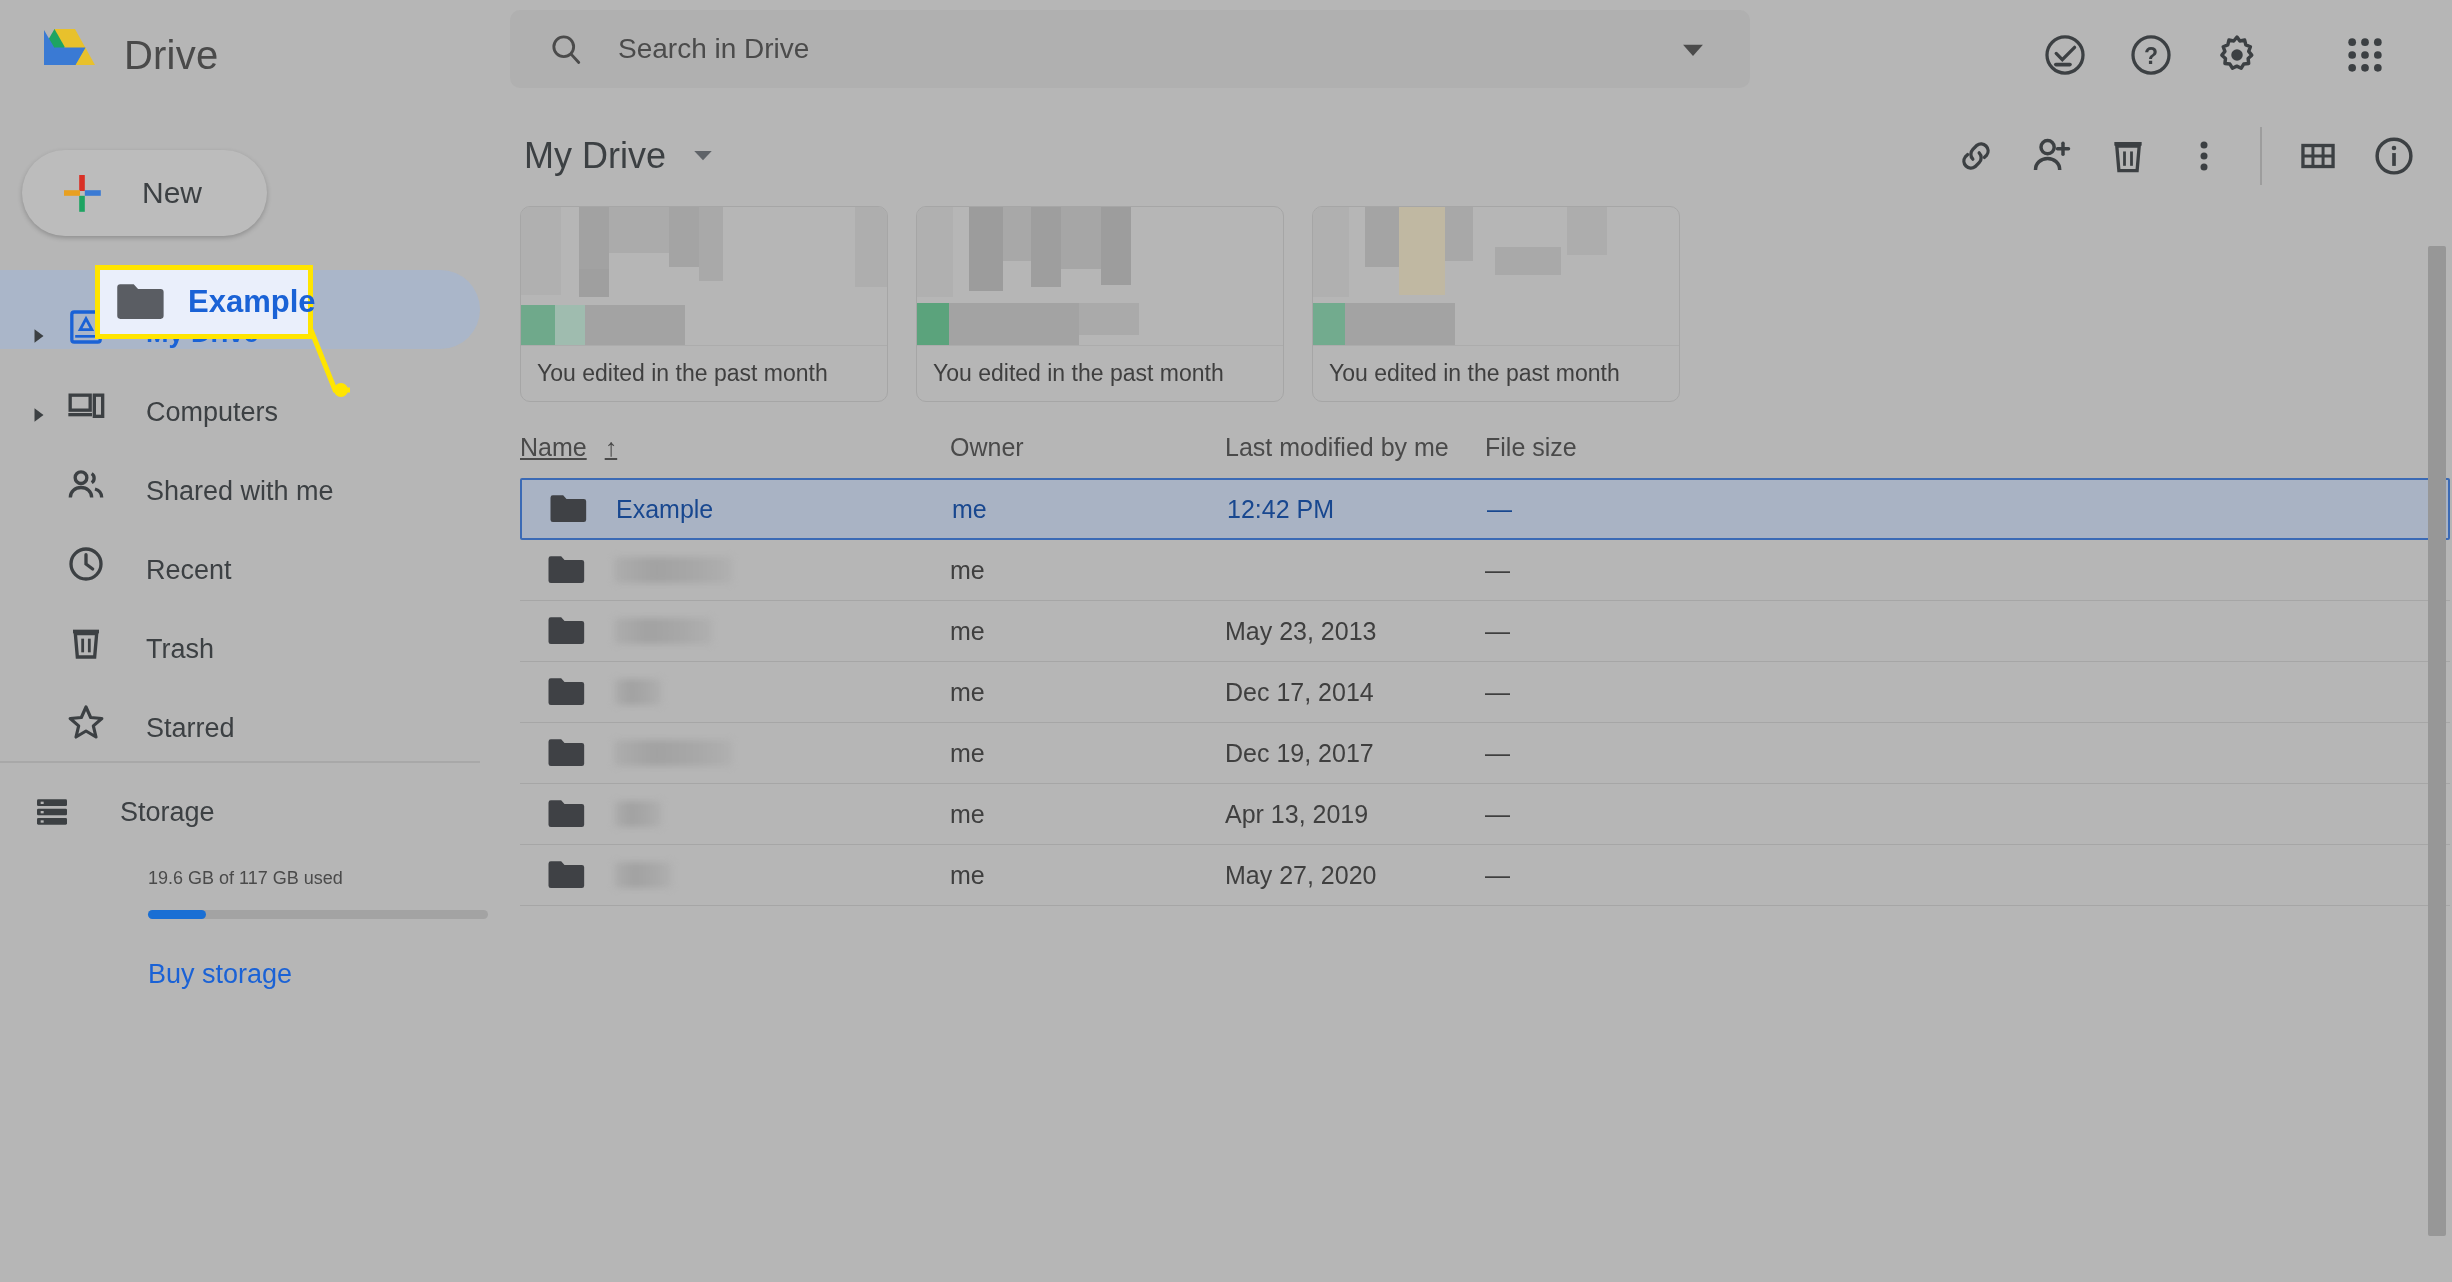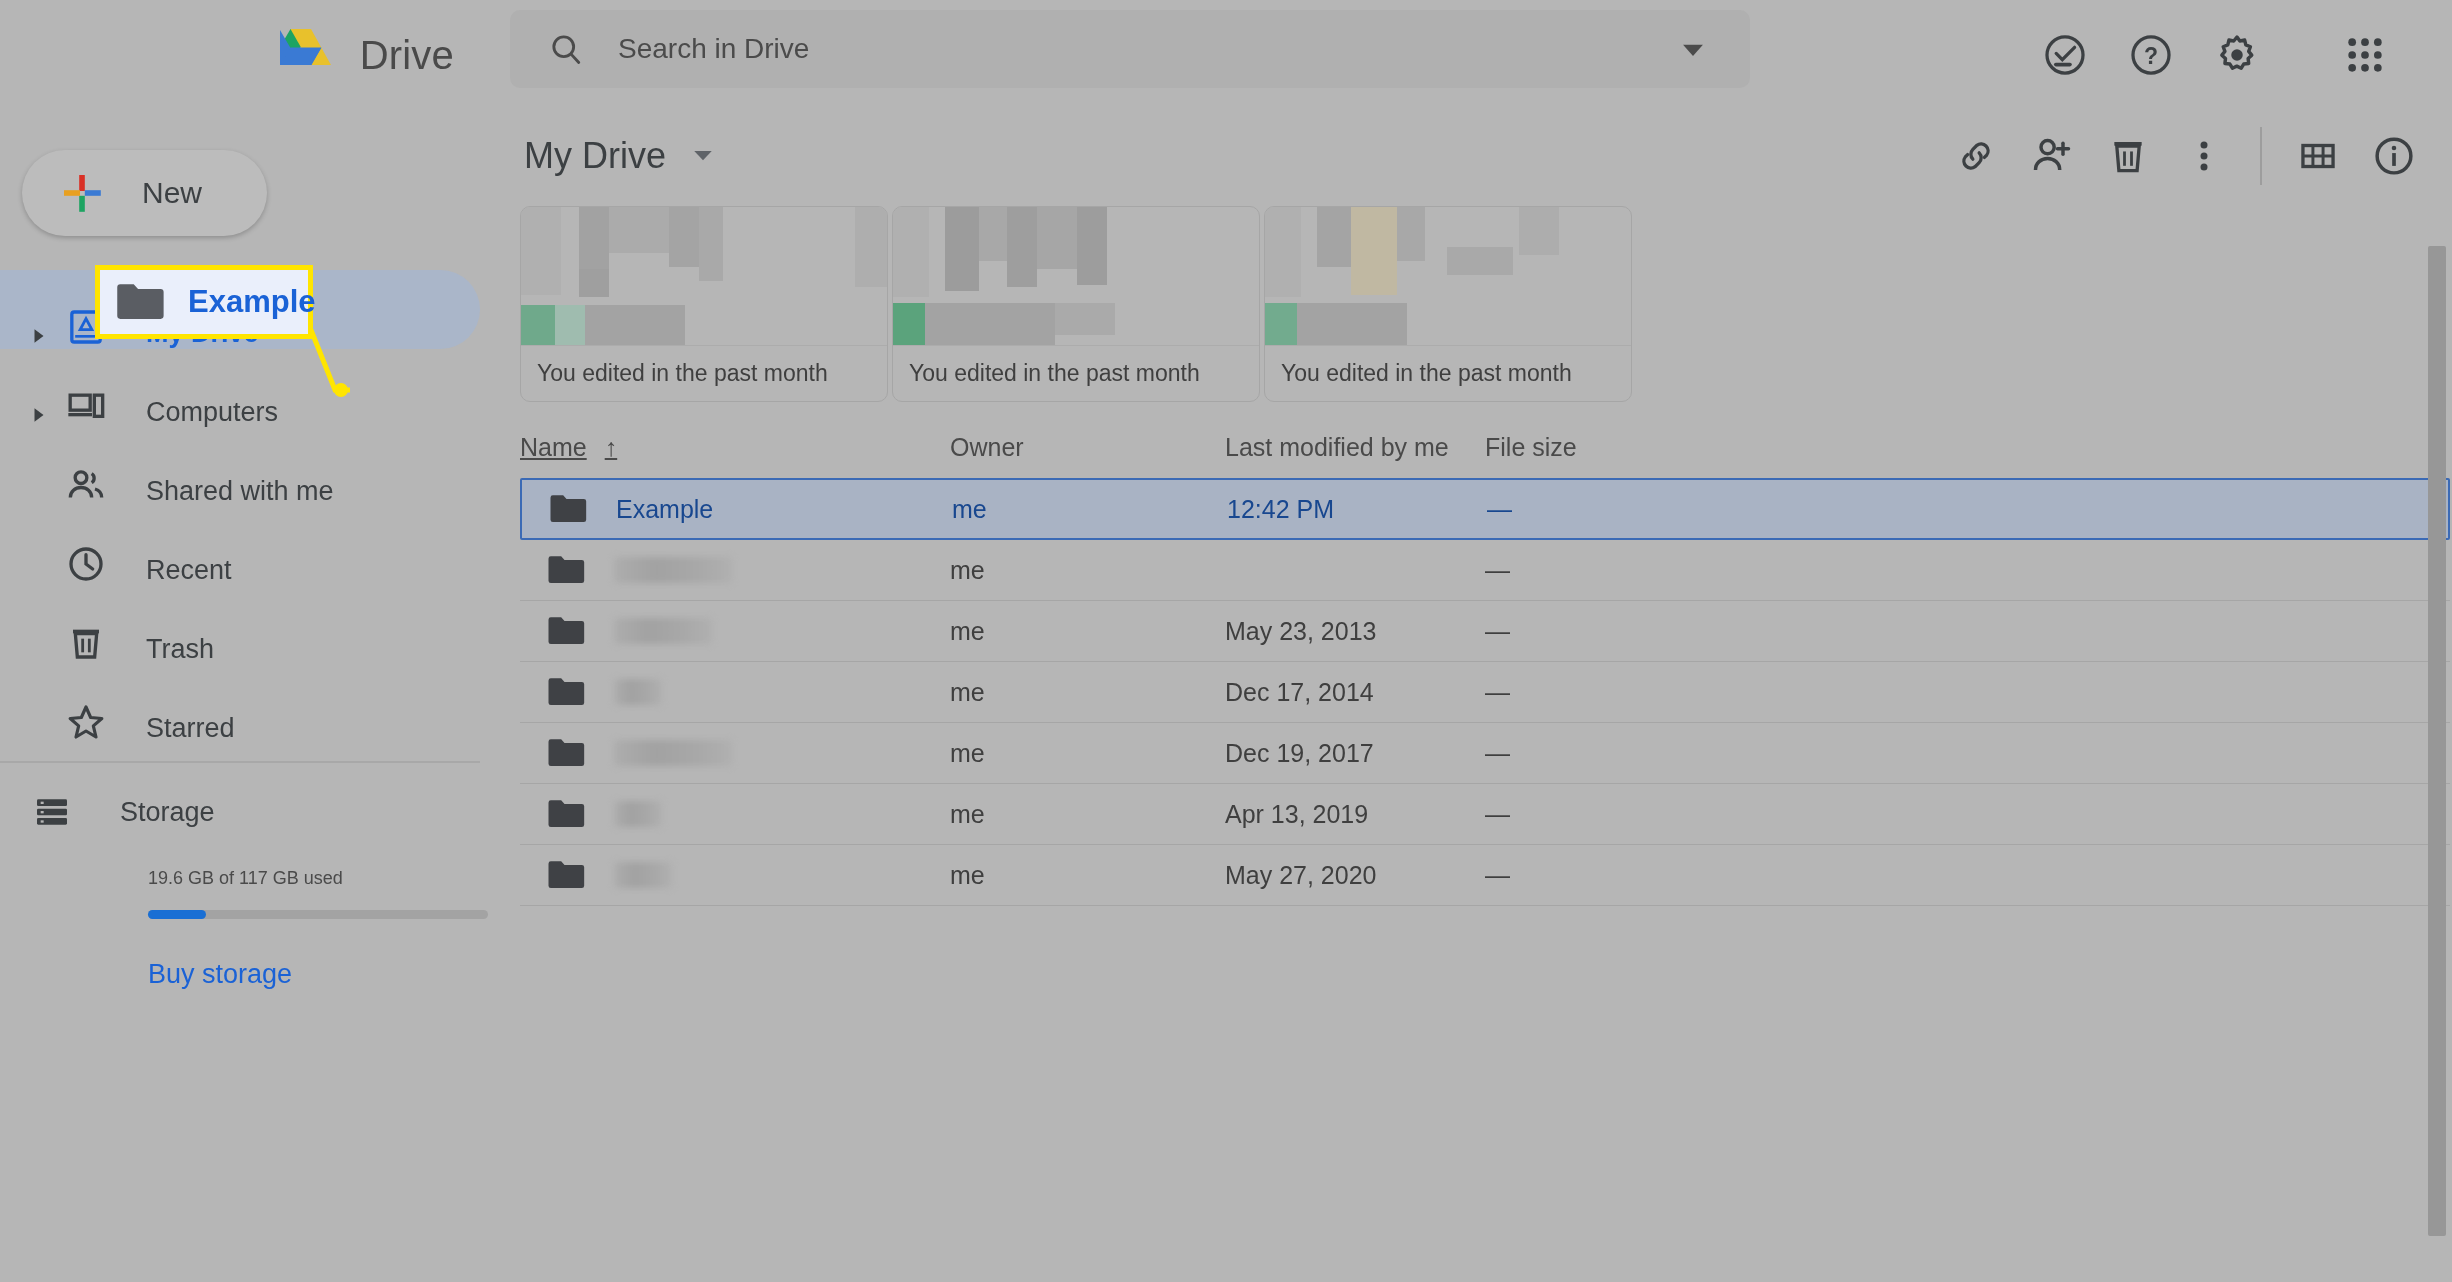--- a/index.html
+++ b/index.html
@@ -12,21 +12,21 @@
   body { position: relative; }
 
   
   .topbar {
     position: absolute; top: 0; left: 0;
     width: 2452px; height: 110px;
     display: flex; align-items: center;
   }
   .brand {
     display: flex; align-items: center;
-    margin-left: 34px; width: 420px; justify-content: flex-end;
+    margin-left: 34px; width: 420px;
   }
   .drive-logo { width: 62px; height: 56px; flex: none; }
   .brand-name {
     font-size: 40px; color: #4a4a4a;
     margin-left: 28px; letter-spacing: .2px;
   }
   .searchwrap {
     position: absolute; left: 510px; top: 10px;
     width: 1240px; height: 78px;
     background: #b0b0b0; border-radius: 10px;
@@ -133,21 +133,21 @@
     align-items: center; justify-content: center;
     border-radius: 50%; cursor: pointer;
   }
   .toolsep {
     width: 2px; height: 58px; background: #9d9d9d; margin: 0 18px;
   }
 
   
   .cards {
     position: relative; margin-left: 20px; margin-top: 4px;
-    display: flex; gap: 4px;
+    display: flex; gap: 28px;
   }
   .card {
     width: 368px; height: 196px;
     border: 1px solid #a6a6a6; border-radius: 10px;
     background: #b6b6b6; overflow: hidden;
     display: flex; flex-direction: column; cursor: pointer;
   }
   .card-thumb { flex: 1; position: relative; overflow: hidden; }
   .blk { position: absolute; }
   .card-caption {

